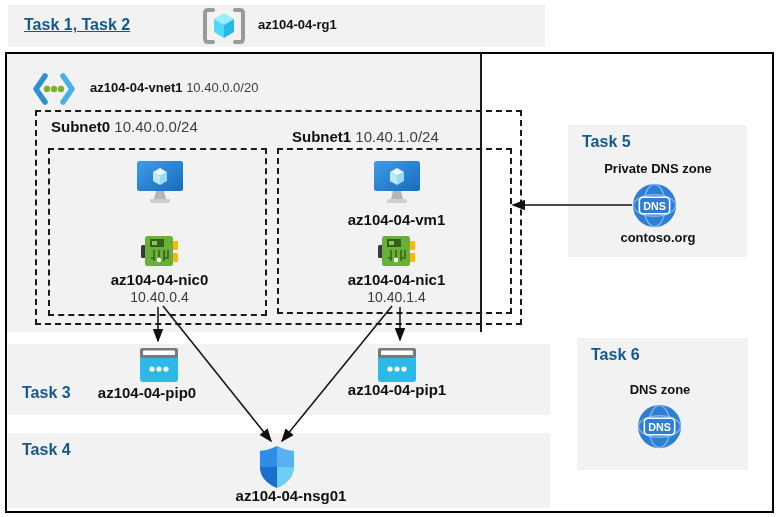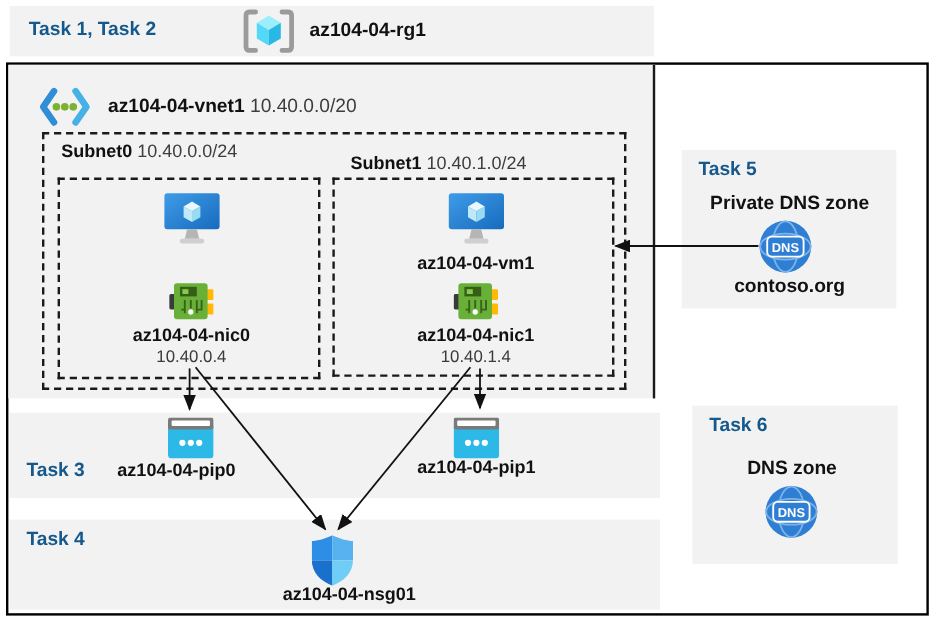--- a/index.html
+++ b/index.html
@@ -2,49 +2,49 @@
 <html><head>
 <meta charset="utf-8">
 <style>
   html,body{margin:0;padding:0;background:#fff;}
   #canvas{position:relative;width:776px;height:517px;background:#fff;
           font-family:"Liberation Sans",sans-serif;overflow:hidden;}
   .abs{position:absolute;}
   .band{background:#f2f2f2;}
   .task-label{font-size:16px;font-weight:bold;color:#14588c;}
   .res-label{font-size:15px;font-weight:bold;color:#111;white-space:nowrap;}
-  .big-label{font-size:16px;font-weight:bold;color:#111;white-space:nowrap;}
+  .big-label{font-size:13px;font-weight:bold;color:#111;white-space:nowrap;}
   .cidr{font-weight:normal;color:#3d3d3d;}
   .ip{font-size:14px;color:#3a3a3a;white-space:nowrap;}
   .center{text-align:center;}
   .frame{border:2px solid #000;background:#fff;box-sizing:border-box;}
   .vnet-box{background:#f2f2f2;border-right:2px solid #1a1a1a;box-sizing:border-box;}
   .dashed{border:2px dashed #1a1a1a;box-sizing:border-box;}
   svg{display:block;}
 </style>
 </head>
 <body>
 
 <div id="canvas">
 
   <div class="abs frame" style="left:5px;top:52px;width:769px;height:461px;"></div>
 
   <div class="abs band" style="left:8px;top:5px;width:537px;height:42px;">
-    <div class="abs task-label" style="left:16px;top:11px;">Task 1, Task 2</div>
+    <div class="abs task-label" style="left:16px;top:11px;text-decoration:underline;">Task 1, Task 2</div>
     <svg class="abs" style="left:192px;top:2px;" width="48" height="38" viewBox="0 0 48 38">
       <path d="M13 3 H8 Q5 3 5 6 V32 Q5 35 8 35 H13" stroke="#9b9b9b" stroke-width="4" fill="none" stroke-linecap="round"></path>
       <path d="M35 3 H40 Q43 3 43 6 V32 Q43 35 40 35 H35" stroke="#9b9b9b" stroke-width="4" fill="none" stroke-linecap="round"></path>
       <polygon points="24,6 34,12 24,18 14,12" fill="#9ceefd"></polygon>
       <polygon points="14,12 24,18 24,31 14,25" fill="#53d9f7"></polygon>
       <polygon points="34,12 24,18 24,31 34,25" fill="#29b8e6"></polygon>
     </svg>
     <div class="abs big-label" style="left:250px;top:12px;">az104-04-rg1</div>
   </div>
 
-  <div class="abs vnet-box" style="left:7px;top:54px;width:539px;height:278px;padding-left:24px;">
+  <div class="abs vnet-box" style="left:7px;top:54px;width:475px;height:278px;padding-left:24px;">
 
     <svg class="abs" style="left:25px;top:17px;" width="44" height="36" viewBox="0 0 44 36">
       <polyline points="13,5 4,18 13,31" stroke="#2f8ed6" stroke-width="5.5" fill="none" stroke-linecap="round" stroke-linejoin="round"></polyline>
       <polyline points="31,5 40,18 31,31" stroke="#46b1e6" stroke-width="5.5" fill="none" stroke-linecap="round" stroke-linejoin="round"></polyline>
       <circle cx="15" cy="18" r="3.2" fill="#7cb22f"></circle>
       <circle cx="22" cy="18" r="3.2" fill="#7cb22f"></circle>
       <circle cx="29" cy="18" r="3.2" fill="#7cb22f"></circle>
     </svg>
     <div class="abs big-label" style="left:83px;top:26px;">
       <span>az104-04-vnet1</span>

